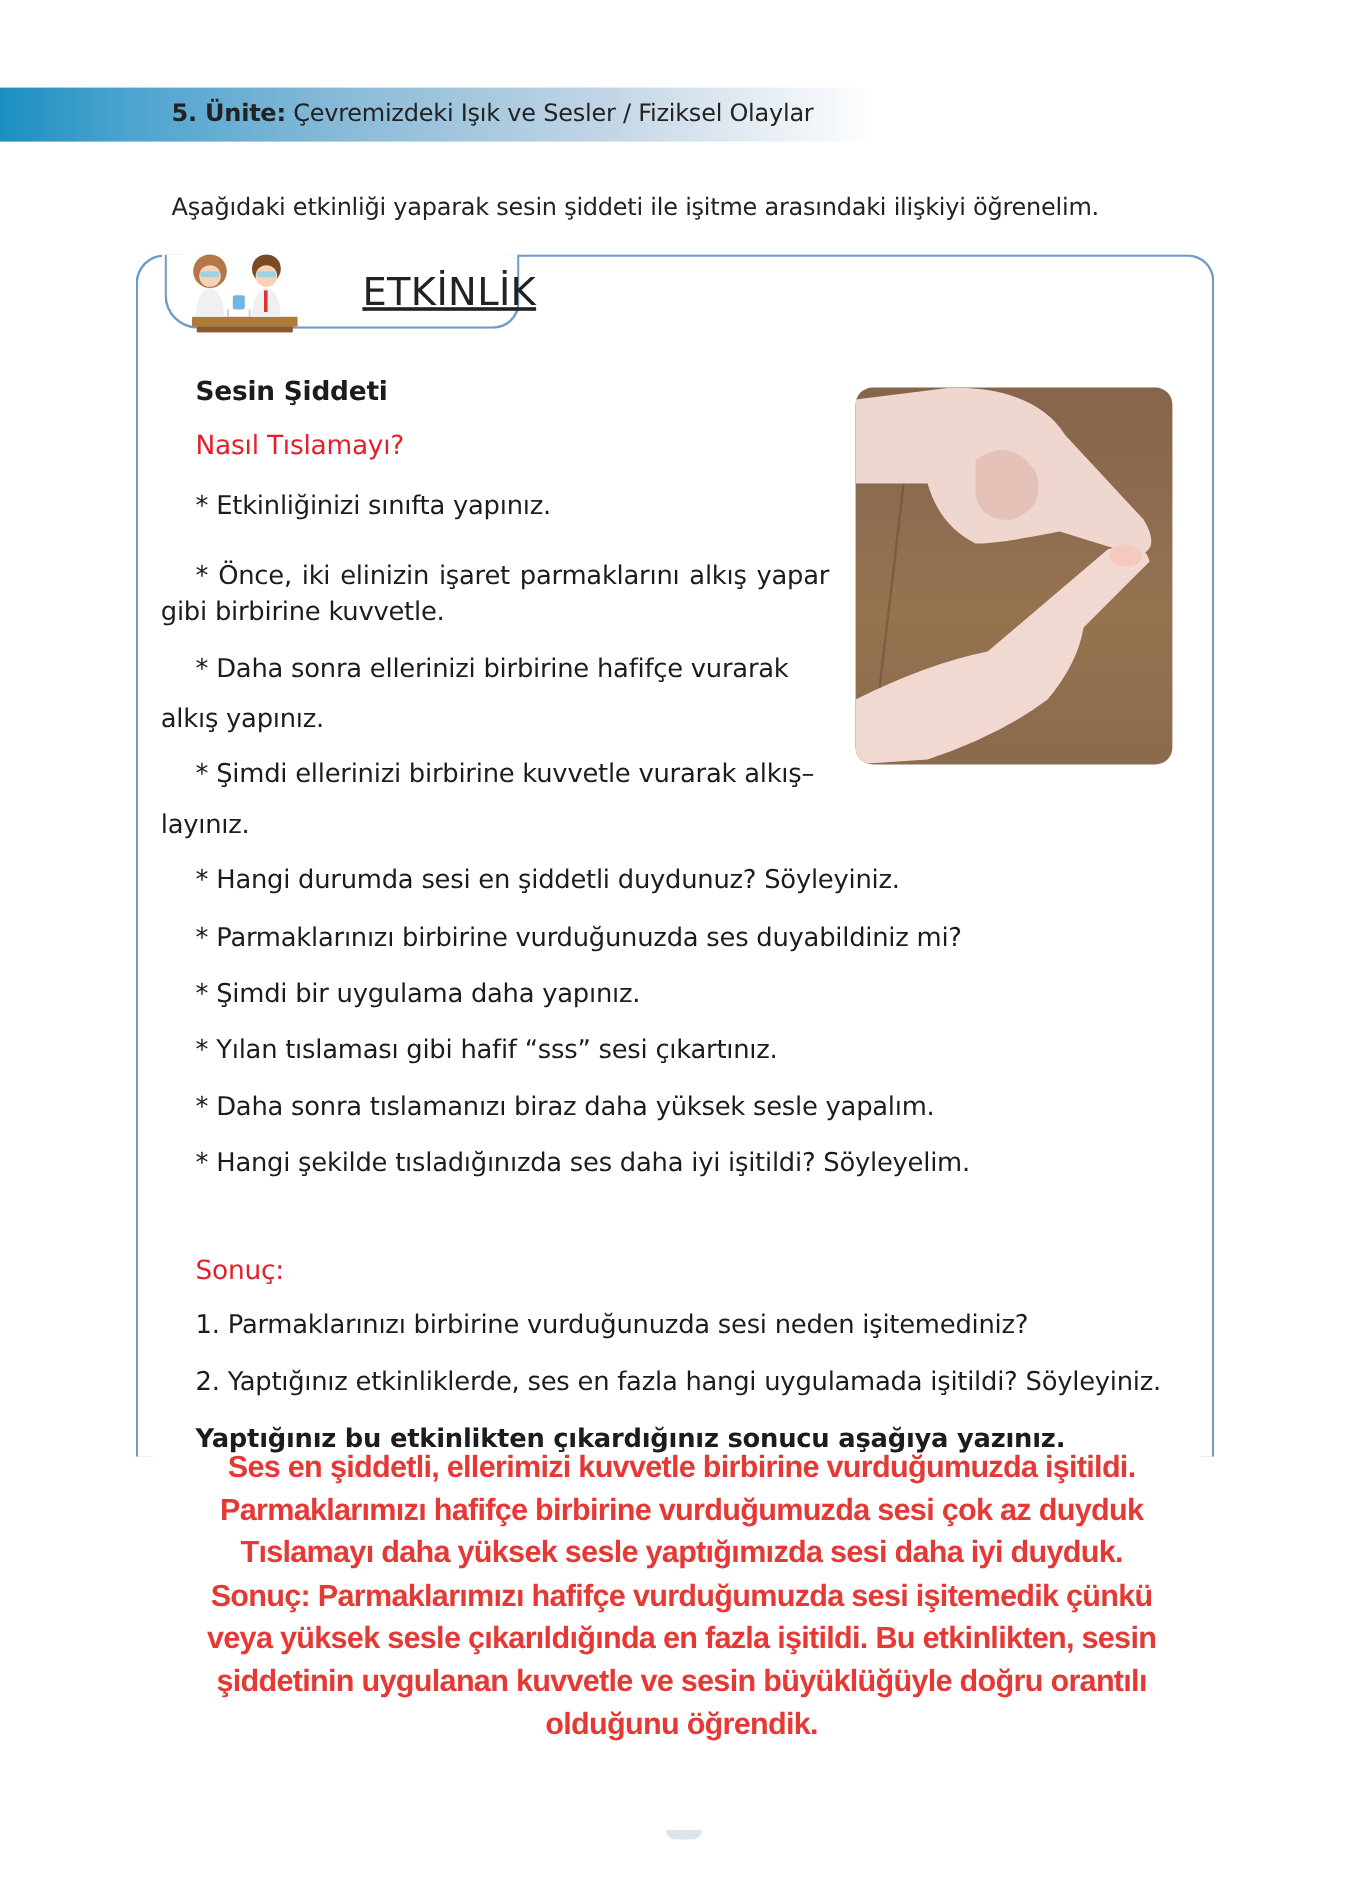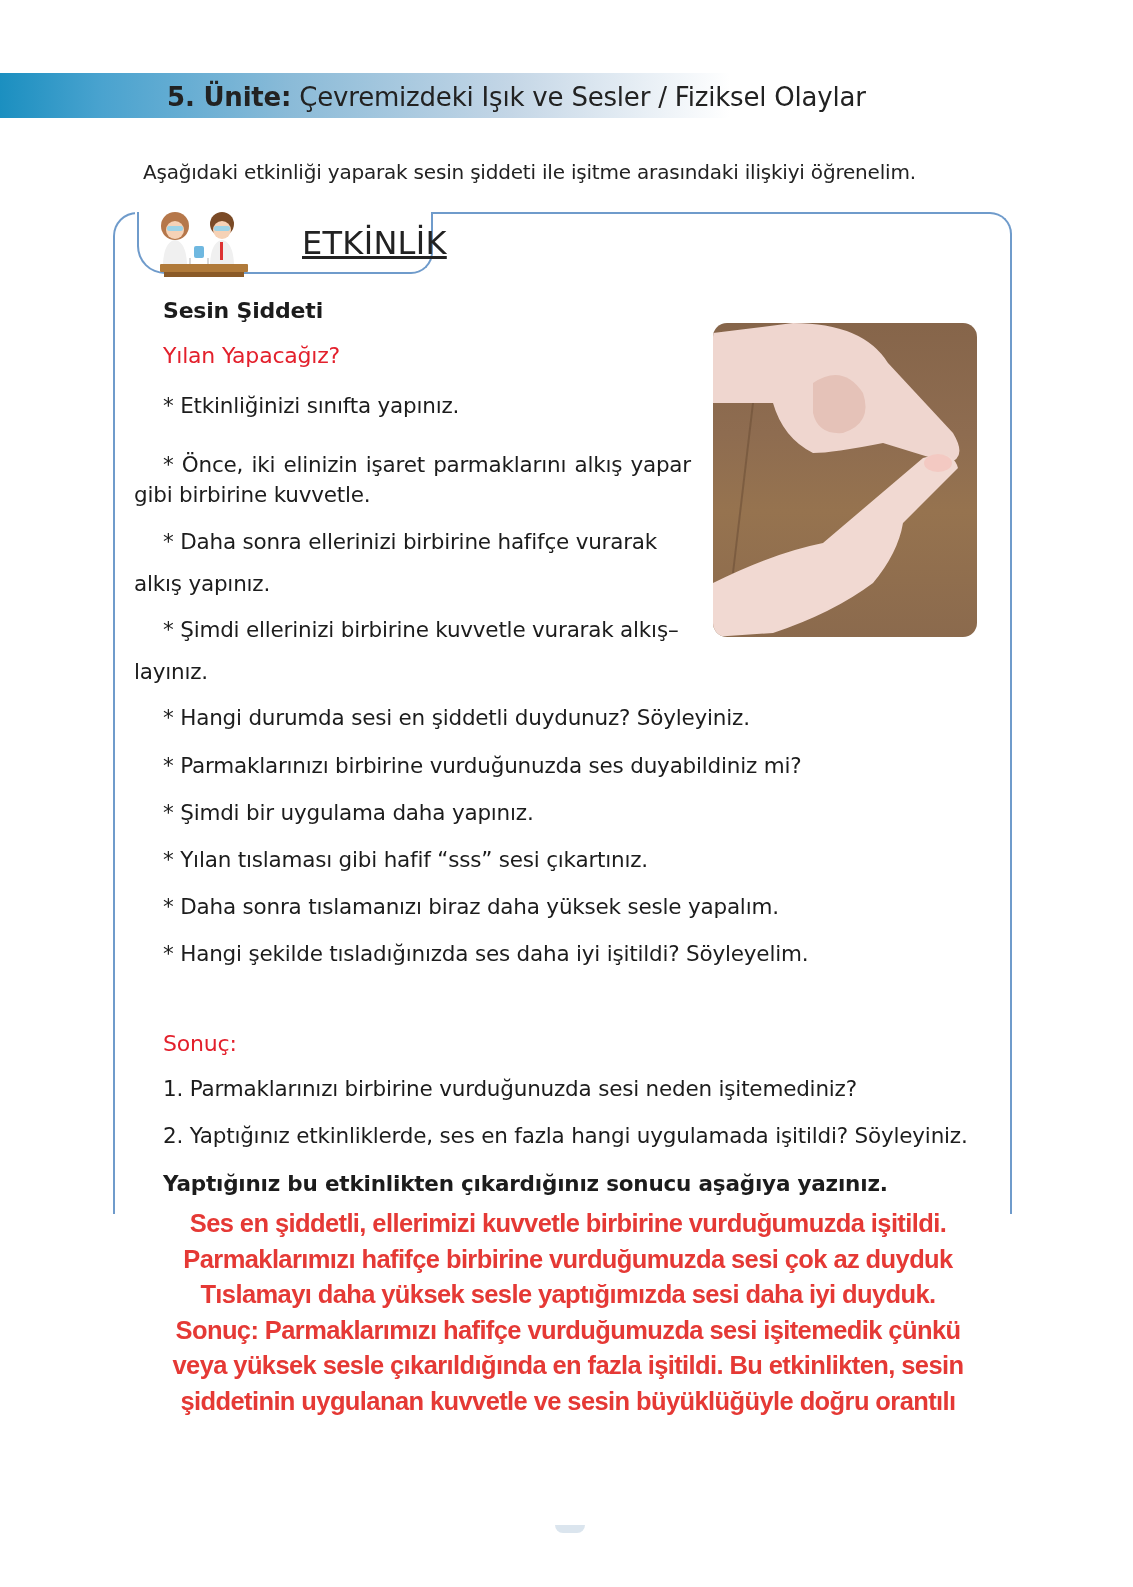--- a/index.html
+++ b/index.html
@@ -1,38 +1,38 @@
 <!DOCTYPE html>
 <html><head>
 <meta charset="utf-8">
 <style>
   html, body { margin: 0; padding: 0; background: #ffffff; }
   body { width: 1133px; height: 1587px; position: relative; overflow: hidden;
          font-family: "DejaVu Sans", sans-serif; color: #1a1a1a; }
   .header-band { position: absolute; left: 0; top: 73px; width: 730px; height: 45px;
     background: linear-gradient(90deg, #1b8fc0 0%, #4aa3cf 14%, #8bbbd8 40%, #c4d6e6 70%, #ffffff 100%); }
-  .header-text { position: absolute; left: 143px; top: 82px; font-size: 26px; color: #222;
-    font-family: "DejaVu Sans", sans-serif; letter-spacing: -0.2px; margin-left: 24px; }
+  .header-text { position: absolute; left: 143px; top: 82px; font-size: 20px; color: #222;
+    font-family: "DejaVu Sans", sans-serif; letter-spacing: -0.2px; }
   .header-text b { font-weight: bold; }
   .intro { position: absolute; left: 143px; top: 160px; font-size: 20px; color: #222; letter-spacing: -0.2px; text-align: center; }
 
   .frame { position: absolute; left: 113px; top: 212px; width: 895px; height: 1000px;
     border: 2.5px solid #6f9bcb; border-bottom: none; border-radius: 24px 22px 0 0; }
   .tab { position: absolute; left: 137px; top: 212px; width: 292px; height: 60px;
     background: #fff; border: 2.5px solid #6f9bcb; border-top: none; border-radius: 0 0 22px 28px; }
   .tab-cover { position: absolute; left: 135px; top: 208px; width: 296px; height: 8px; background: #fff; }
   .tab-title { position: absolute; left: 302px; top: 224px; font-size: 32px; color: #222; letter-spacing: 0.3px; text-decoration: underline; }
 
   .kids { position: absolute; left: 150px; top: 206px; width: 100px; height: 76px; }
 
   .photo { position: absolute; left: 713px; top: 323px; width: 264px; height: 314px; border-radius: 14px;
     overflow: hidden;
     background: linear-gradient(180deg, #86654a 0%, #8e6c50 35%, #96734f 60%, #8b6a4d 100%); }
 
-  .text { position: absolute; font-size: 21.5px; color: #1c1c1c; letter-spacing: -0.2px; white-space: nowrap; }
+  .text { position: absolute; font-size: 21.5px; color: #1c1c1c; letter-spacing: -0.2px; white-space: nowrap; margin-top: 16px; }
   .subtitle { font-size: 22px; }
   .red { color: #e3202c; }
   .bold { font-weight: 600; }
   .answer { position: absolute; left: 108px; top: 1206px; width: 920px;
     font-family: "Liberation Sans", sans-serif; font-weight: bold; font-size: 25.5px; line-height: 35.6px;
     color: #e53935; letter-spacing: -0.6px; }
   .answer div { white-space: nowrap; text-align: center; }
   .page-num { position: absolute; left: 555px; top: 1525px; width: 30px; height: 8px;
     border-radius: 0 0 15px 15px; background: #dbe5ee; }
 </style>
@@ -63,21 +63,21 @@
   <circle cx="72" cy="24" r="9" fill="#f6d2b6"></circle>
   <rect x="64" y="20" width="16" height="5" rx="2" fill="#9ed3e6"></rect>
   <path d="M60 58 Q61 36 72 34 Q83 36 84 58 Z" fill="#f0f0f0"></path>
   <rect x="70" y="36" width="3" height="18" fill="#d33"></rect>
   <rect x="44" y="40" width="10" height="12" rx="2" fill="#6fb8e0"></rect>
   <line x1="40" y1="52" x2="40" y2="58" stroke="#ccc" stroke-width="1.5"></line>
   <line x1="58" y1="52" x2="58" y2="58" stroke="#ccc" stroke-width="1.5"></line>
 </svg>
 
 <div class="text subtitle bold" style="left:163px; top:298px;">Sesin Şiddeti</div>
-<div class="text subtitle red" style="left:163px; top:343px;">Yılan Yapacağız?</div>
+<div class="text subtitle red" style="left:163px; top:343px;">Nasıl Tıslamayı?</div>
 
 <div>
   <div class="text" style="left:163px; top:393px;">* Etkinliğinizi sınıfta yapınız.</div>
   <div class="text" style="left:163px; top:452px; width:528px; text-align:justify; text-align-last:justify;">* Önce, iki elinizin işaret parmaklarını alkış yapar</div>
   <div class="text" style="left:134px; top:482px;">gibi birbirine kuvvetle.</div>
   <div class="text" style="left:163px; top:529px;">* Daha sonra ellerinizi birbirine hafifçe vurarak</div>
   <div class="text" style="left:134px; top:571px;">alkış yapınız.</div>
   <div class="text" style="left:163px; top:617px;">* Şimdi ellerinizi birbirine kuvvetle vurarak alkış–</div>
   <div class="text" style="left:134px; top:659px;">layınız.</div>
   <div class="text" style="left:163px; top:705px;">* Hangi durumda sesi en şiddetli duydunuz? Söyleyiniz.</div>
@@ -111,15 +111,16 @@
 
 <div class="text bold" style="left:163px; top:1171px;">Yaptığınız bu etkinlikten çıkardığınız sonucu aşağıya yazınız.</div>
 
 <div class="answer">
   <div>Ses en şiddetli, ellerimizi kuvvetle birbirine vurduğumuzda işitildi.</div>
   <div>Parmaklarımızı hafifçe birbirine vurduğumuzda sesi çok az duyduk</div>
   <div>Tıslamayı daha yüksek sesle yaptığımızda sesi daha iyi duyduk.</div>
   <div>Sonuç: Parmaklarımızı hafifçe vurduğumuzda sesi işitemedik çünkü</div>
   <div>veya yüksek sesle çıkarıldığında en fazla işitildi. Bu etkinlikten, sesin</div>
   <div>şiddetinin uygulanan kuvvetle ve sesin büyüklüğüyle doğru orantılı</div>
+  <div>olduğunu öğrendik.</div>
 </div>
 
 <div class="page-num"></div>
 
 </body></html>

